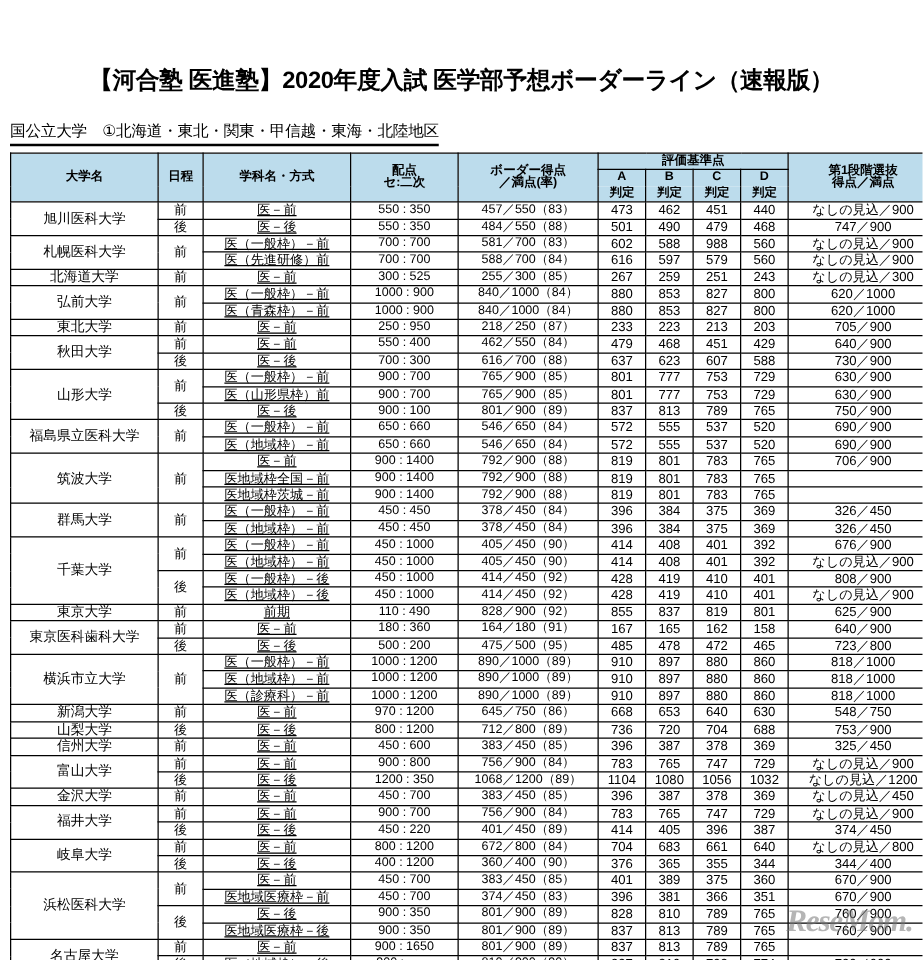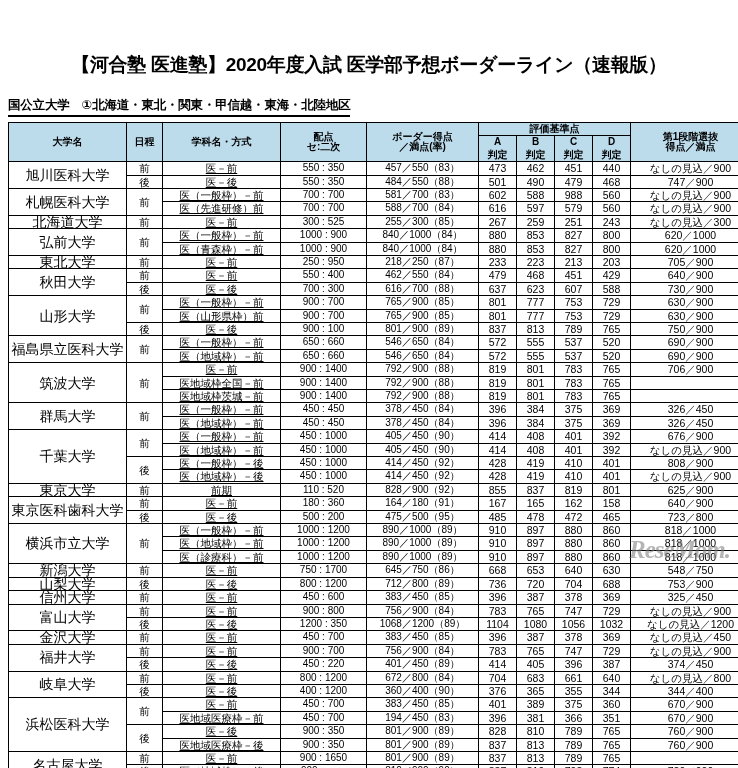--- a/index.html
+++ b/index.html
@@ -10,36 +10,36 @@
     width: 738px;
     height: 768px;
     background: #ffffff;
     font-family: "Liberation Sans", "DejaVu Sans", sans-serif;
     color: #000000;
     overflow: hidden;
     position: relative;
   }
   .page {
     width: 738px;
-    height: 564px;
+    height: 752px;
     position: relative;
     box-sizing: border-box;
   }
   .title {
     text-align: center;
     font-size: 19px;
     font-weight: bold;
     letter-spacing: -0.3px;
     padding-top: 55px;
     line-height: 1.1;
     white-space: nowrap;
   }
   .subtitle {
     font-size: 12.5px;
-    font-weight: bold;
+    font-weight: normal;
     margin: 21px 0 5px 8px;
     border-bottom: 2px solid #000;
     display: inline-block;
     padding-bottom: 1px;
     letter-spacing: -0.2px;
   }
   .table-wrap {
     padding: 0 8px;
     box-sizing: border-box;
     width: 738px;
@@ -76,21 +76,21 @@
   .hdr-sched { width: 36px; }
   .hdr-dept { width: 118px; }
   .hdr-haiten { width: 86px; }
   .hdr-border { width: 112px; }
   .hdr-abcd { width: 38px; }
   .hdr-dan1 { width: 120px; }
 
   td.univ {
     text-align: left;
     padding-left: 3px;
-    font-size: 14px;
+    font-size: 11px;
   }
   td.sched {
     text-align: left;
     padding-left: 3px;
     font-size: 10.5px;
   }
   td.dept {
     text-align: left;
     padding-left: 2px;
     font-size: 10.5px;
@@ -440,21 +440,21 @@
             <td class="grade">428</td>
             <td class="grade">419</td>
             <td class="grade">410</td>
             <td class="grade">401</td>
             <td class="dan1">なしの見込／900</td>
           </tr>
           <tr>
             <td class="univ" rowspan="1">東京大学</td>
             <td class="sched">前</td>
             <td class="dept">前期</td>
-            <td class="num">110 : 520</td>
+            <td class="num">110 : 490</td>
             <td class="num">828／900（92）</td>
             <td class="grade">855</td>
             <td class="grade">837</td>
             <td class="grade">819</td>
             <td class="grade">801</td>
             <td class="dan1">625／900</td>
           </tr>
           <tr>
             <td class="univ" rowspan="2">東京医科歯科大学</td>
             <td class="sched">前</td>
@@ -507,21 +507,21 @@
             <td class="grade">910</td>
             <td class="grade">897</td>
             <td class="grade">880</td>
             <td class="grade">860</td>
             <td class="dan1">818／1000</td>
           </tr>
           <tr>
             <td class="univ" rowspan="1">新潟大学</td>
             <td class="sched">前</td>
             <td class="dept">医－前</td>
-            <td class="num">750 : 1700</td>
+            <td class="num">970 : 1200</td>
             <td class="num">645／750（86）</td>
             <td class="grade">668</td>
             <td class="grade">653</td>
             <td class="grade">640</td>
             <td class="grade">630</td>
             <td class="dan1">548／750</td>
           </tr>
           <tr>
             <td class="univ" rowspan="1">山梨大学</td>
             <td class="sched">後</td>
@@ -635,21 +635,21 @@
             <td class="num">383／450（85）</td>
             <td class="grade">401</td>
             <td class="grade">389</td>
             <td class="grade">375</td>
             <td class="grade">360</td>
             <td class="dan1">670／900</td>
           </tr>
           <tr>
             <td class="dept">医地域医療枠－前</td>
             <td class="num">450 : 700</td>
-            <td class="num">194／450（83）</td>
+            <td class="num">374／450（83）</td>
             <td class="grade">396</td>
             <td class="grade">381</td>
             <td class="grade">366</td>
             <td class="grade">351</td>
             <td class="dan1">670／900</td>
           </tr>
           <tr>
             <td class="sched" rowspan="2">後</td>
             <td class="dept">医－後</td>
             <td class="num">900 : 350</td>

